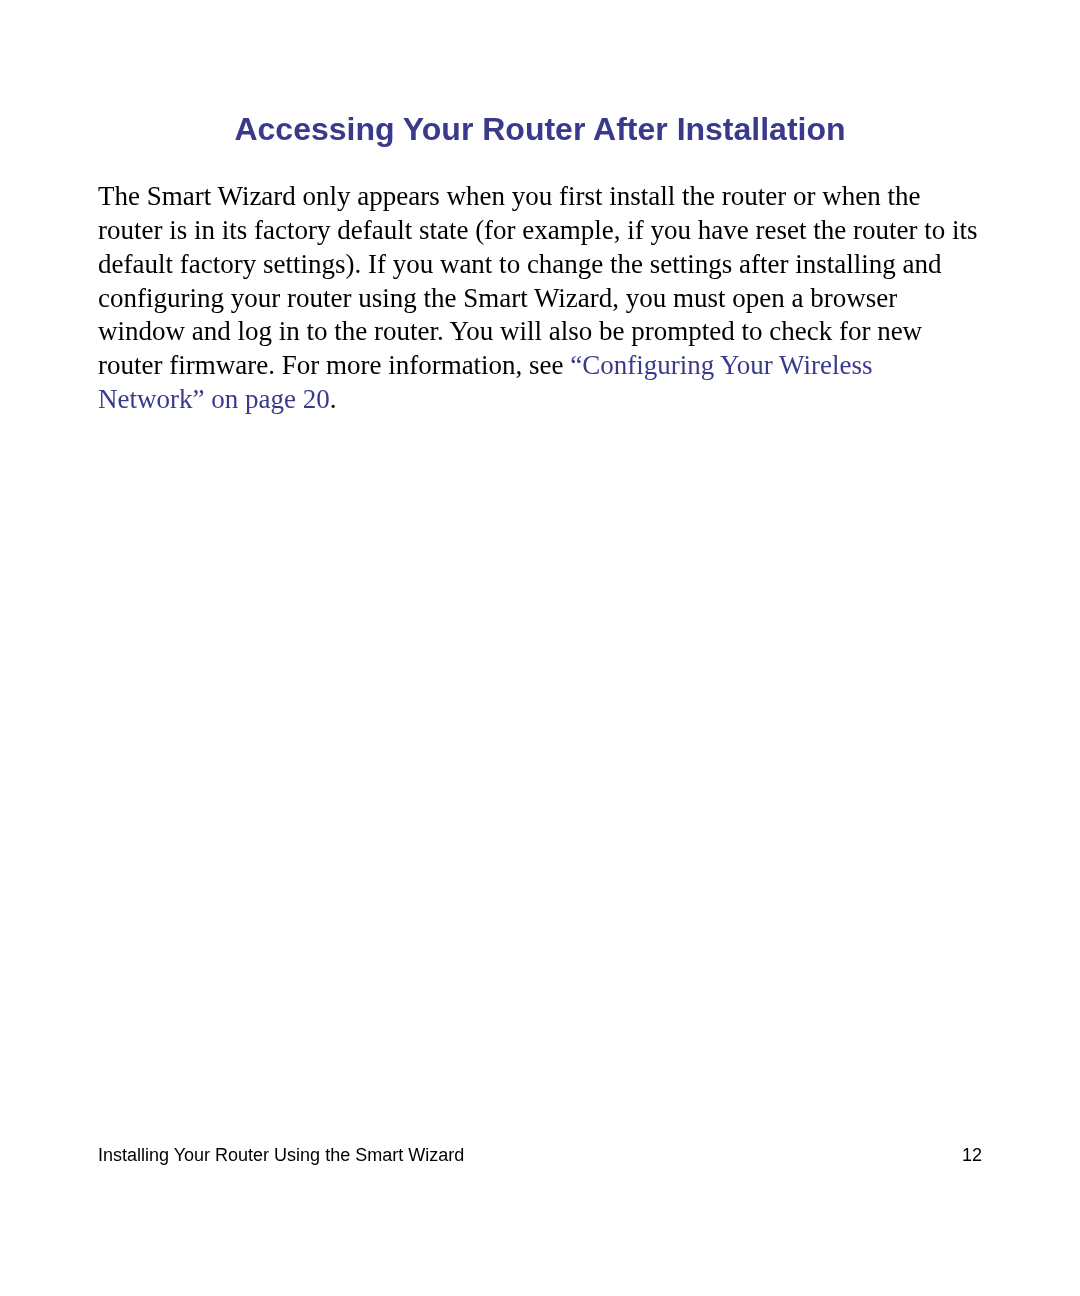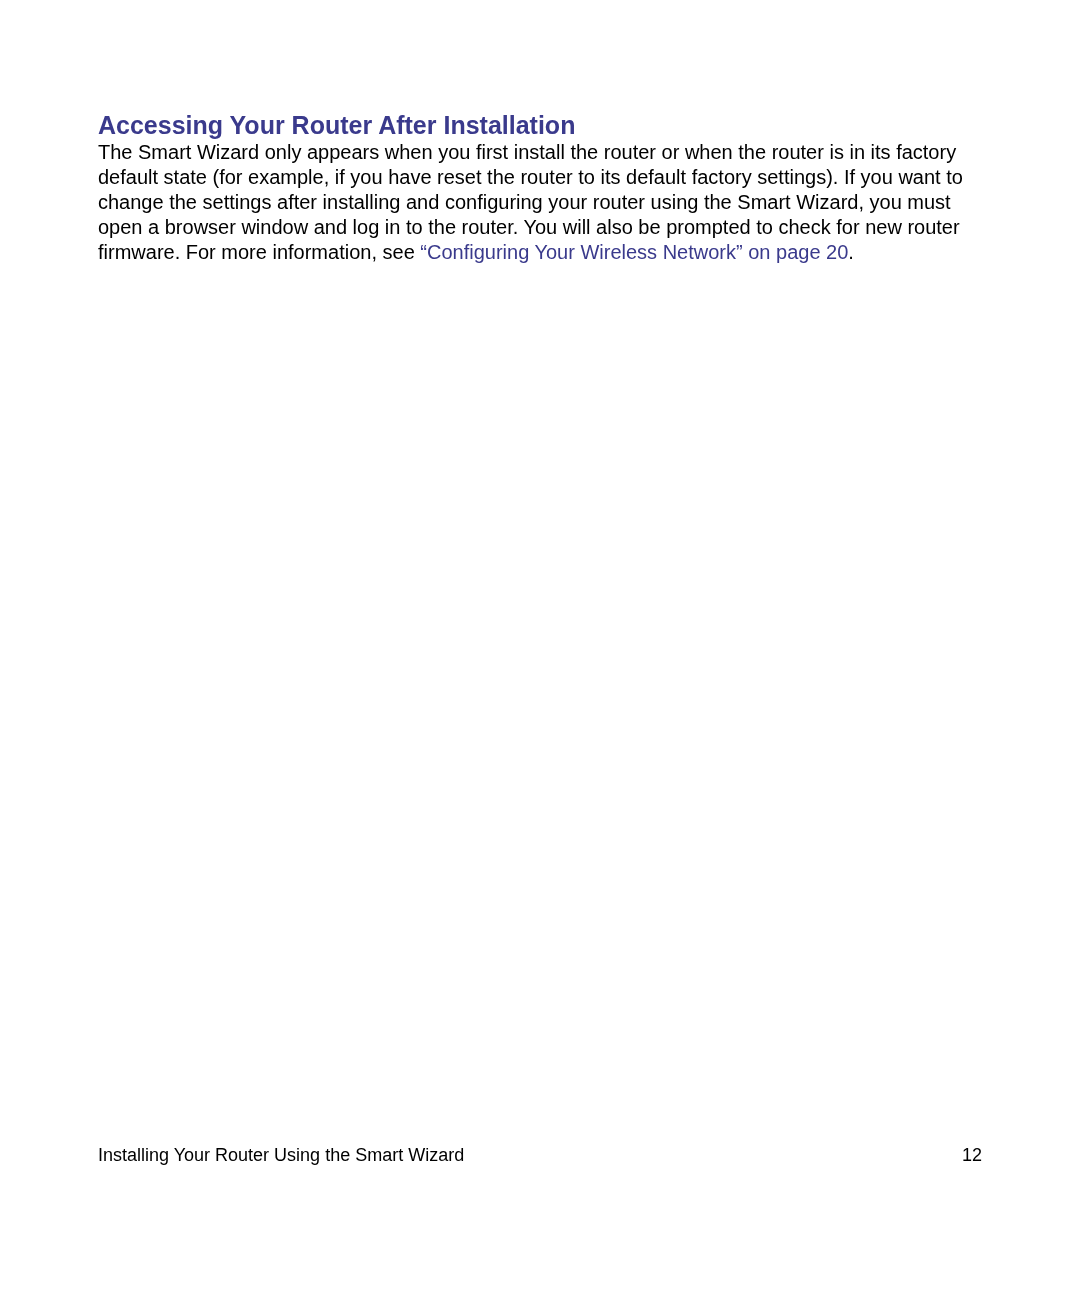--- a/index.html
+++ b/index.html
@@ -12,30 +12,32 @@
       height: 1296px;
       background: #ffffff;
       font-family: Georgia, 'Times New Roman', serif;
       position: relative;
     }
     .content {
       padding: 110px 98px 60px 98px;
     }
     .heading {
       font-family: Arial, Helvetica, sans-serif;
-      font-size: 25px;
+      font-size: 32px;
       font-weight: bold;
       color: #3a3a8c;
+      margin-bottom: 32px;
       line-height: 1.2;
+      text-align: center;
     }
     .body-text {
-      font-size: 20px;
+      font-size: 27px;
       color: #000000;
       line-height: 1.25;
-      font-family: Liberation Sans, sans-serif;
+      font-family: Liberation Serif, serif;
     }
     .link-text {
       color: #3a3a8c;
     }
     .footer {
       position: absolute;
       bottom: 130px;
       left: 98px;
       right: 98px;
       display: flex;

